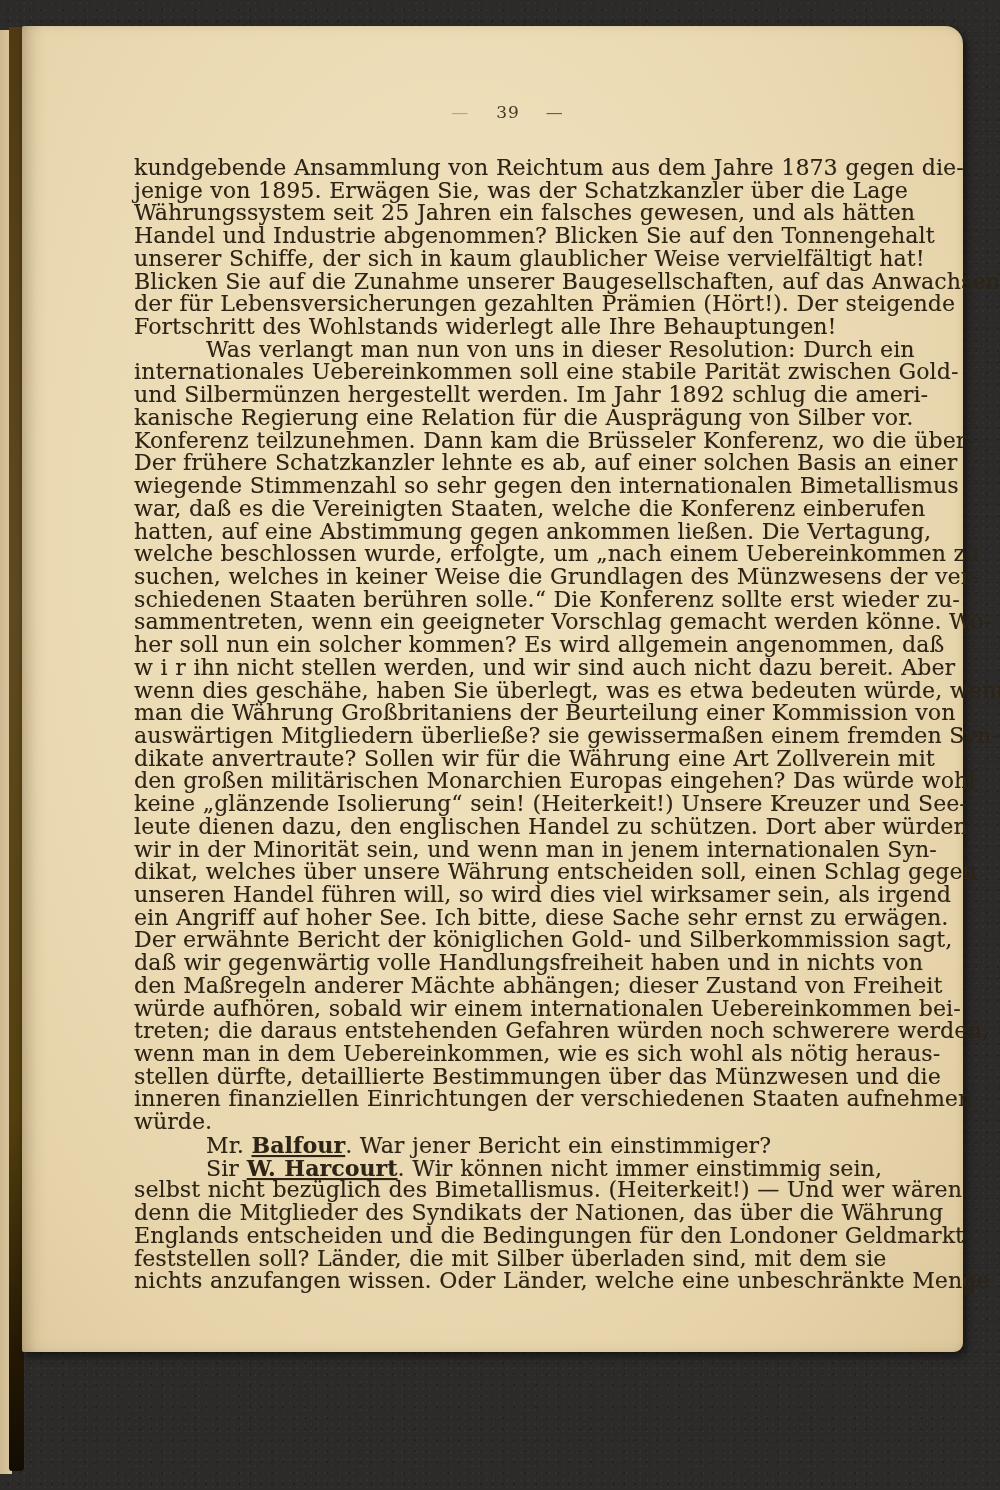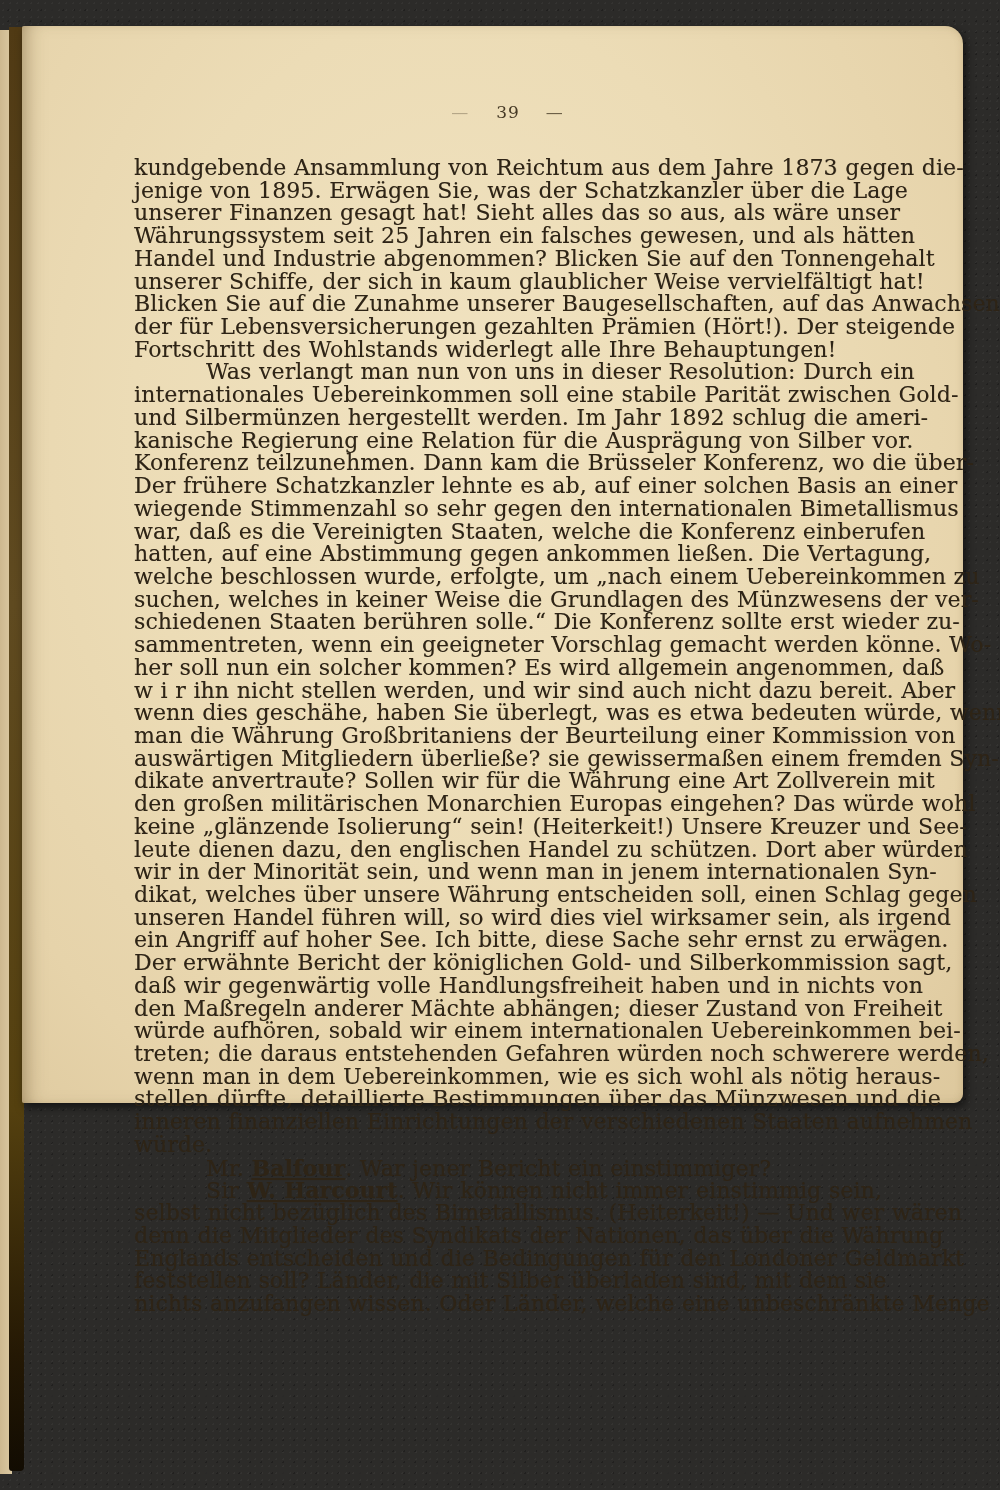--- a/index.html
+++ b/index.html
@@ -18,21 +18,21 @@
   .under-page-sliver {
     position: absolute; left: 0; top: 30px; width: 12px; height: 1444px;
     background: linear-gradient(to right, #cdb88f, #dcc9a2);
   }
   .gutter-shadow {
     position: absolute; left: 9px; top: 27px; width: 15px; height: 1444px;
     background: linear-gradient(to bottom, #503a14 0%, #5f4a20 40%, #54400f 75%, #241804 92%, #120c02 100%);
     border-radius: 0 0 4px 3px;
   }
   .page {
-    position: absolute; left: 22px; top: 26px; width: 941px; height: 1077px;
+    position: absolute; left: 22px; top: 26px; width: 941px; height: 1326px;
     background: radial-gradient(ellipse at 46% 38%, #f1e3c1 0%, #ecdcb6 45%, #e6d3aa 78%, #ddc89d 100%);
     border-radius: 2px 18px 9px 2px;
     box-shadow: 3px 4px 10px rgba(0,0,0,0.55), inset 14px 0 22px -14px rgba(74,52,18,0.55), inset -4px 0 10px -6px rgba(120,95,50,0.35);
   }
   .page-header {
     position: absolute; left: 112px; top: 76px; width: 748px;
     text-align: center; font-size: 17px; color: #463a26; letter-spacing: 2px;
   }
   .dash-faint { opacity: 0.35; margin-right: 26px; }
   .dash-strong { opacity: 0.8; margin-left: 26px; }
@@ -61,21 +61,20 @@
 <div class="under-page-sliver"></div>
 <div class="gutter-shadow"></div>
 
 <div class="page">
   <div class="page-header">
     <span class="dash-faint">—</span><span class="page-num">39</span><span class="dash-strong">—</span>
   </div>
   <div class="text-block" id="text-block">
       <div class="line">kundgebende Ansammlung von Reichtum aus dem Jahre 1873 gegen die-</div>
       <div class="line">jenige von 1895.  Erwägen Sie, was der Schatzkanzler über die Lage</div>
-      <div class="line">unserer Finanzen gesagt hat!  Sieht alles das so aus, als wäre unser</div>
       <div class="line">Währungssystem seit 25 Jahren ein falsches gewesen, und als hätten</div>
       <div class="line">Handel und Industrie abgenommen?  Blicken Sie auf den Tonnengehalt</div>
       <div class="line">unserer Schiffe, der sich in kaum glaublicher Weise vervielfältigt hat!</div>
       <div class="line">Blicken Sie auf die Zunahme unserer Baugesellschaften, auf das Anwachsen</div>
       <div class="line">der für Lebensversicherungen gezahlten Prämien (Hört!).  Der steigende</div>
       <div class="line left">Fortschritt des Wohlstands widerlegt alle Ihre Behauptungen!</div>
       <div class="line ind">Was verlangt man nun von uns in dieser Resolution:  Durch ein</div>
       <div class="line">internationales Uebereinkommen soll eine stabile Parität zwischen Gold-</div>
       <div class="line">und Silbermünzen hergestellt werden.  Im Jahr 1892 schlug die ameri-</div>
       <div class="line">kanische Regierung eine Relation für die Ausprägung von Silber vor.</div>

